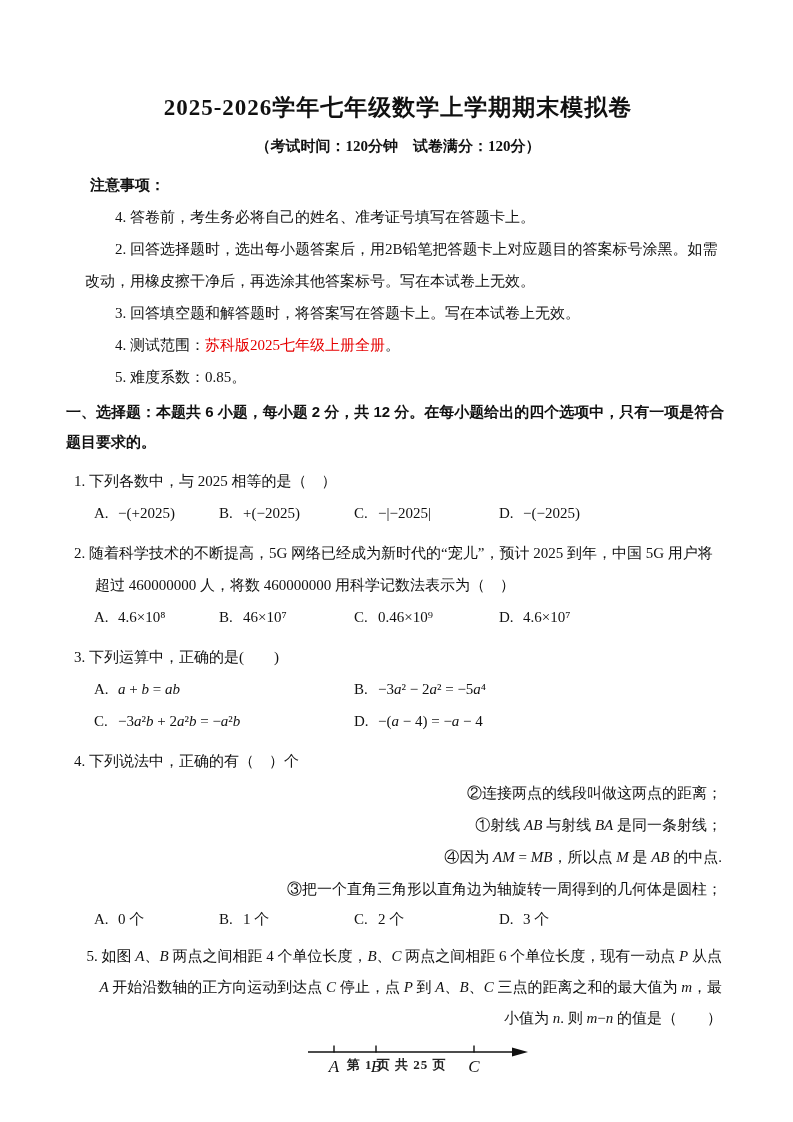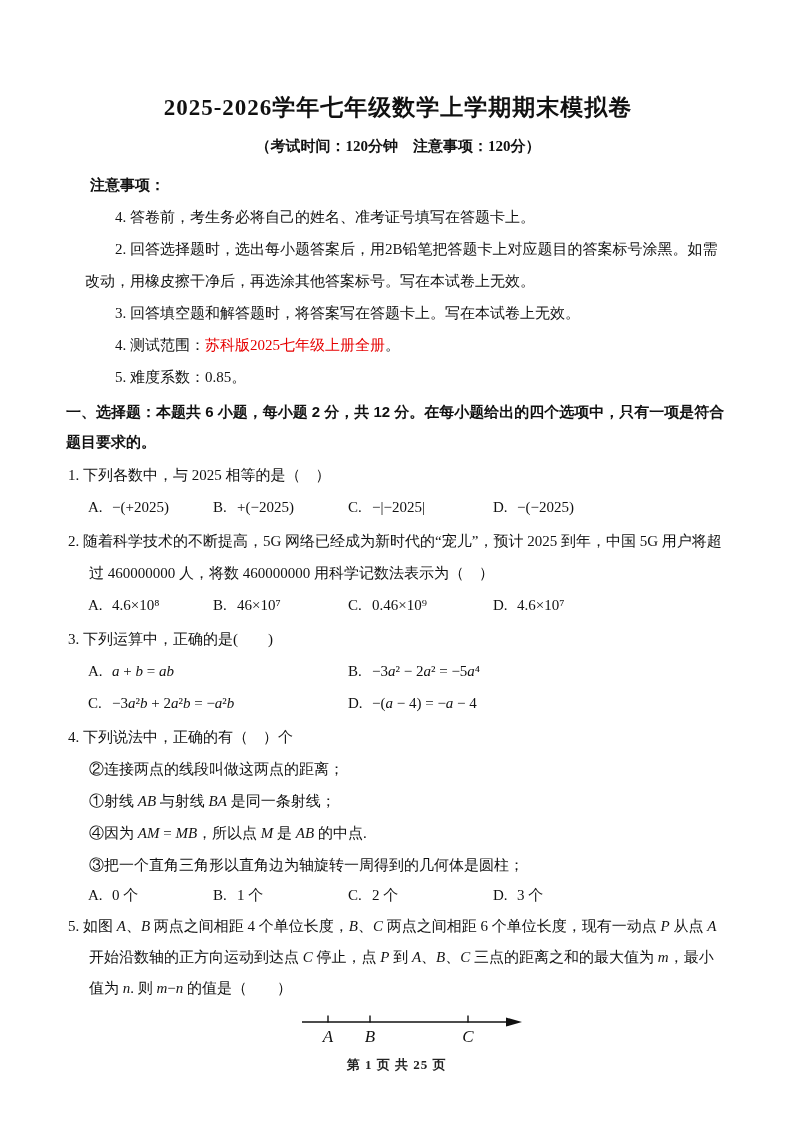--- a/index.html
+++ b/index.html
@@ -33,54 +33,54 @@
   .hei{font-family:"Liberation Sans","DejaVu Sans",sans-serif;font-weight:bold;}
   .notices{margin:12px 0 4px 19px;line-height:32px;}
   .notice-heading{margin:0 0 0 5px;font-size:15px;}
   .nitem{margin:0;text-indent:2em;}
   .red{color:#e60000;}
   .sec-heading{
     margin:2px 0 0 0;
     line-height:30px;
     font-size:15px;
   }
-  .q{margin:2px;}
+  .q{margin:8px;}
   .qstem{margin:0;padding-left:21px;text-indent:-21px;line-height:32px;}
   .qstem.tight{line-height:31px;}
   .subitems p{margin:0;padding-left:21px;line-height:32px;}
   .opts{display:flex;padding-left:20px;line-height:32px;}
   .opts.short{line-height:28px;}
   .opts .o{flex:0 0 125px;white-space:nowrap;}
   .opts .o:nth-child(2){flex:0 0 135px;}
   .opts .o:nth-child(3){flex:0 0 145px;}
   .opts .o:last-child{flex:1 1 auto;}
   .opts2 .o{flex:0 0 260px;}
   .opts2 .o:last-child{flex:1 1 auto;}
   .okey{display:inline-block;min-width:24px;}
-  .math{font-family:"Liberation Serif","DejaVu Serif",serif;}
+  .math{font-family:"Liberation Serif","DejaVu Serif",serif;text-align:right;}
   .math i{font-style:italic;}
   .diagram{margin:4px 0 0 232px;display:block;}
   .footer{
     position:absolute;
     left:0;right:0;top:1056px;
     text-align:center;
     font-size:13px;
     letter-spacing:1px;
     color:#222;
     font-weight:bold;
   }
 </style>
 </head>
 <body>
 
 <div class="page">
   <div class="content">
 
     <h1 class="title">2025-2026学年七年级数学上学期期末模拟卷</h1>
-    <p class="subtitle">（考试时间：120分钟　注意事项：120分）</p>
+    <p class="subtitle">（考试时间：120分钟　试卷满分：120分）</p>
 
     <div class="notices">
       <p class="hei notice-heading">注意事项：</p>
       <p class="nitem">4. 答卷前，考生务必将自己的姓名、准考证号填写在答题卡上。</p>
       <p class="nitem">2. 回答选择题时，选出每小题答案后，用2B铅笔把答题卡上对应题目的答案标号涂黑。如需改动，用橡皮擦干净后，再选涂其他答案标号。写在本试卷上无效。</p>
       <p class="nitem">3. 回答填空题和解答题时，将答案写在答题卡上。写在本试卷上无效。</p>
       <p class="nitem"><span>4. 测试范围：</span><span class="red">苏科版2025七年级上册全册</span><span>。</span></p>
       <p class="nitem">5. 难度系数：0.85。</p>
     </div>
 

